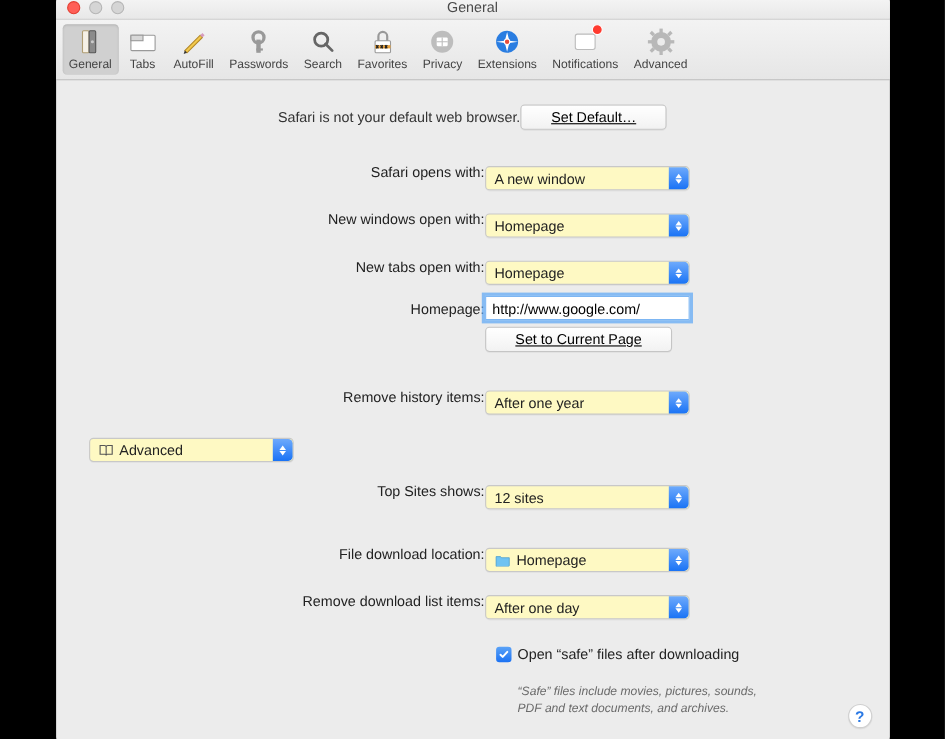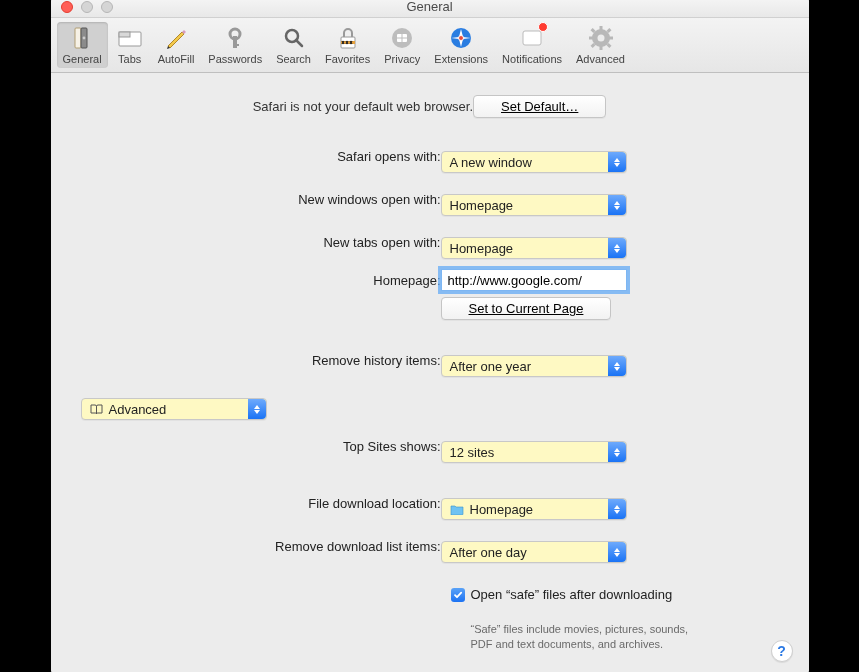--- a/index.html
+++ b/index.html
@@ -38,21 +38,21 @@
   .select .arrow::after { border-top: 4px solid #fff; }
   .select .inline-icon { margin-right: 6px; display: inline-flex; align-items: center; }
 
   .textfield { width: 186px; height: 22px; border: 1px solid #c8c8c8; background: #fff; padding: 0 6px; font-size: 13px; outline: none; }
   .textfield.focus { box-shadow: 0 0 0 3px rgba(91,167,246,0.7); border-color: #7db6f3; }
 
   .checkrow { display: flex; align-items: flex-start; margin-top: 24px; margin-left: 370px; }
   .checkbox { width: 14px; height: 14px; border-radius: 3px; background: linear-gradient(#5aa2f7,#1c72f3); display: flex; align-items: center; justify-content: center; margin-right: 6px; margin-top: 1px; flex: 0 0 auto; }
   .checkbox svg { width: 10px; height: 10px; }
   .checktext { color: #222; }
-  .helptext { margin-left: 390px; margin-top: 20px; font-size: 11px; color: #6a6a6a; max-width: 230px; line-height: 1.35; }
+  .helptext { margin-left: 390px; margin-top: 20px; font-size: 11px; color: #6a6a6a; max-width: 230px; line-height: 1.35; font-style: italic; }
 
   .helpbtn { position: absolute; right: 16px; bottom: 14px; width: 22px; height: 22px; border-radius: 50%; background: #fff; border: 1px solid #cfcfcf; display: flex; align-items: center; justify-content: center; color: #2b79e4; font-weight: bold; font-size: 14px; box-shadow: 0 1px 1px rgba(0,0,0,0.08); }
 
   .badge { position: absolute; top: -2px; right: -2px; width: 10px; height: 10px; background: #ff3b30; border-radius: 50%; border: 1px solid #fff; }
 </style>
 </head>
 <body>
 
 <div class="window">
 

